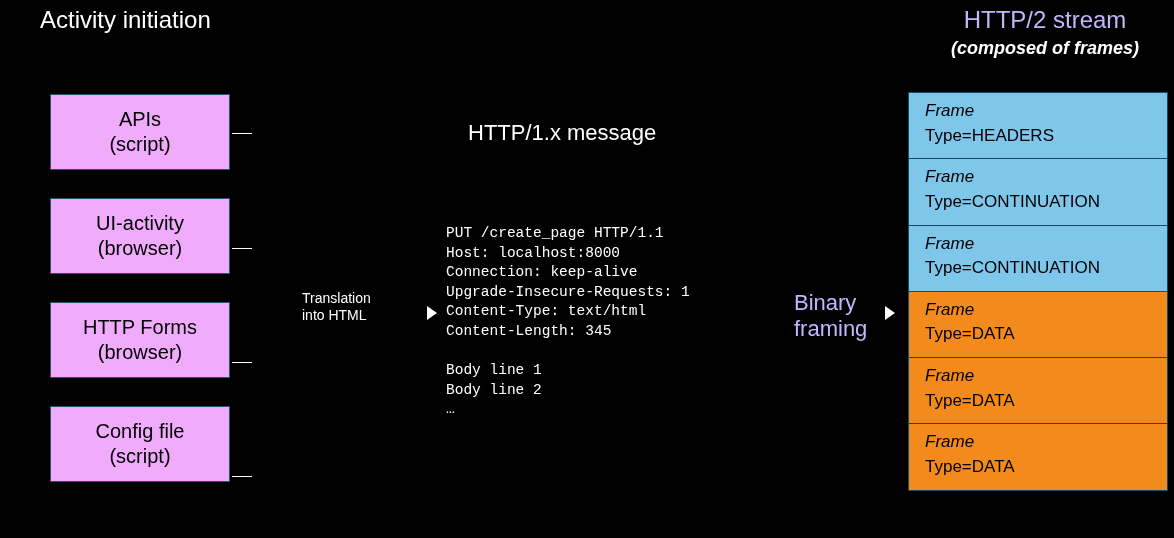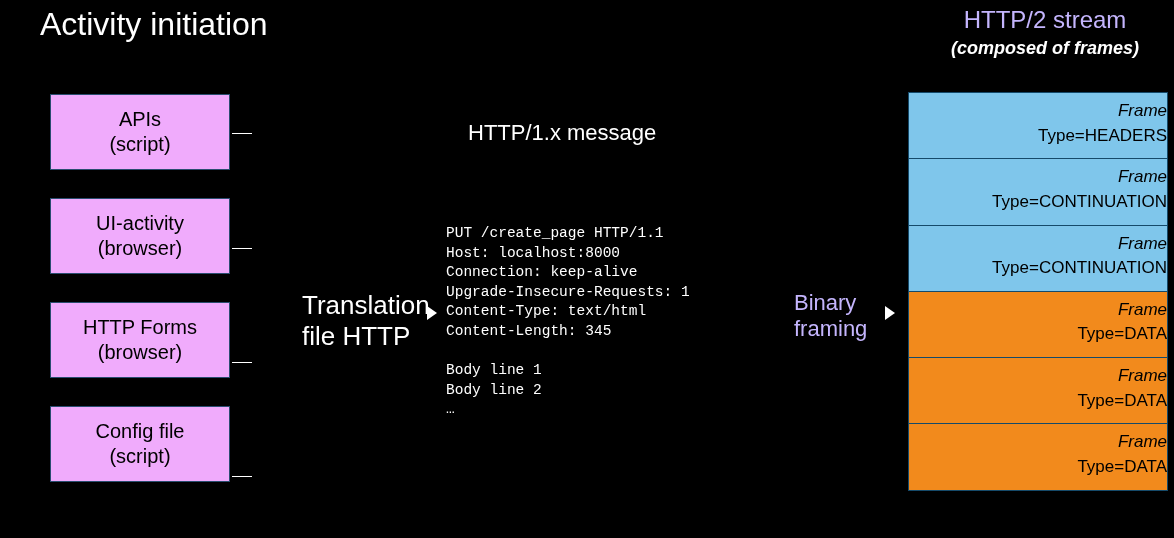--- a/index.html
+++ b/index.html
@@ -11,21 +11,21 @@
     font-family: Arial, Helvetica, sans-serif;
     position: relative;
     overflow: hidden;
   }
 
   
   .left-title {
     position: absolute;
     left: 40px;
     top: 6px;
-    font-size: 32px;
+    font-size: 24px;
     color: #fff;
   }
 
   
   .left-col {
     position: absolute;
     left: 50px;
     top: 94px;
     width: 180px;
     display: flex;
@@ -51,21 +51,21 @@
   .conn1 { left: 232px; top: 133px; width: 20px; }
   .conn2 { left: 232px; top: 248px; width: 20px; }
   .conn3 { left: 232px; top: 362px; width: 20px; }
   .conn4 { left: 232px; top: 476px; width: 20px; }
 
   
   .translation-label {
     position: absolute;
     left: 302px;
     top: 290px;
-    font-size: 26px;
+    font-size: 14px;
     color: #fff;
     text-align: left;
     line-height: 1.2;
   }
   .arrowhead {
     position: absolute;
     width: 0; height: 0;
     border-top: 7px solid transparent;
     border-bottom: 7px solid transparent;
     border-left: 10px solid #fff;
@@ -130,24 +130,24 @@
   
   .frames {
     position: absolute;
     left: 908px;
     top: 92px;
     width: 260px;
     border: 1px solid #154a6a;
   }
   .frame {
     border-bottom: 1px solid #154a6a;
-    text-align: right;
+    text-align: left;
     font-size: 17px;
     color: #000;
-    padding: 6px 0 10px 0;
+    padding: 6px 0 10px 16px;
     line-height: 1.45;
   }
   .frame:last-child { border-bottom: none; }
   .frame-head { background: #7fc6eb; }
   .frame-data { background: #f28a1c; }
   .frame .fr-label { font-style: italic; display:block; }
   .frame .fr-type b { font-weight: normal; }
 </style>
 </head>
 <body>
@@ -173,21 +173,21 @@
   </div>
 </div>
 
 <div class="connector conn1"></div>
 <div class="connector conn2"></div>
 <div class="connector conn3"></div>
 <div class="connector conn4"></div>
 
 <div class="translation-label">
   <span>Translation</span><br>
-  <span>file HTTP</span>
+  <span>into HTML</span>
 </div>
 <div class="arrowhead arrow-to-msg"></div>
 
 <div class="msg-title">HTTP/1.x message</div>
 <div class="msg-block">PUT /create_page HTTP/1.1
 Host: localhost:8000
 Connection: keep-alive
 Upgrade-Insecure-Requests: 1
 Content-Type: text/html
 Content-Length: 345

